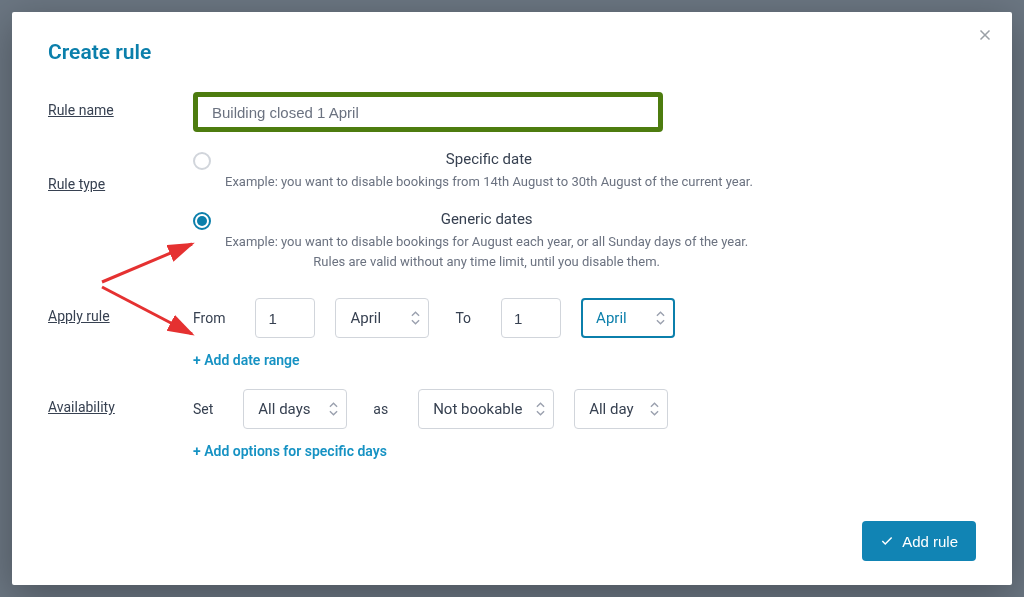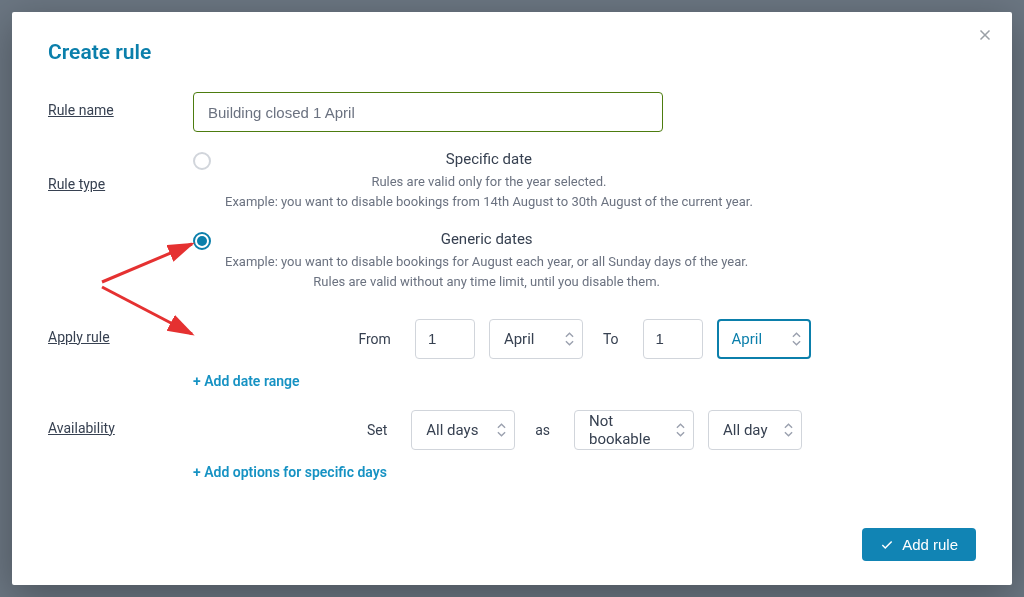--- a/index.html
+++ b/index.html
@@ -52,21 +52,21 @@
       color: #374151;
       padding-top: 10px;
       text-decoration: underline;
     }
     .row-body {
       flex: 1;
     }
     .text-input {
       width: 470px;
       height: 40px;
-      border: 1px solid #4d7c0f;
+      border: 5px solid #4d7c0f;
       border-radius: 4px;
       padding: 0 14px;
       font-size: 15px;
       color: #6b7280;
       outline: none;
     }
     .radio-group {
       display: flex;
       flex-direction: column;
       gap: 18px;
@@ -108,23 +108,22 @@
       line-height: 1.55;
     }
     .inline-label {
       font-size: 14px;
       color: #374151;
       margin-right: 10px;
     }
     .range-line {
       display: flex;
       align-items: center;
-      gap: 14px;
+      gap: 20px;
       flex-wrap: wrap;
-      justify-content: center;
     }
     .num-input {
       width: 60px;
       height: 40px;
       border: 1px solid #d1d5db;
       border-radius: 4px;
       text-align: left;
       padding: 0 12px;
       font-size: 15px;
       color: #374151;
@@ -143,21 +142,21 @@
       cursor: pointer;
       background: #fff;
     }
     .select.focused {
       border: 2px solid #0b7fab;
       padding: 0 29px 0 13px;
     }
     .select.focused .select-text { color: #0b7fab; }
     .select.w-month { width: 94px; }
     .select.w-days { width: 104px; }
-    .select.w-bookable { width: 120px; }
+    .select.w-bookable { width: 136px; }
     .select.w-time { width: 94px; }
     .stepper {
       position: absolute;
       right: 8px;
       top: 50%;
       transform: translateY(-50%);
       display: flex;
       flex-direction: column;
       gap: 2px;
       color: #9aa0ae;
@@ -174,21 +173,21 @@
     .footer {
       margin-top: auto;
       display: flex;
       justify-content: flex-end;
     }
     .primary-btn {
       background: #1184b4;
       color: #fff;
       border: none;
       border-radius: 4px;
-      height: 33px;
+      height: 40px;
       padding: 0 18px;
       font-size: 15px;
       font-weight: 500;
       display: inline-flex;
       align-items: center;
       gap: 8px;
       cursor: pointer;
     }
     .primary-btn svg { width: 14px; height: 14px; }
     .arrow-svg {
@@ -217,21 +216,20 @@
   </div>
 
   <div class="row" style="margin-bottom:26px;">
     <div class="row-label" style="padding-top:26px;">Rule type</div>
     <div class="row-body">
       <div class="radio-group">
         <div class="radio-option">
           <div class="radio"></div>
           <div>
             <div class="option-title">Specific date</div>
-            <div class="option-desc">Rules are valid only for the year selected.</div>
             <div class="option-desc">Example: you want to disable bookings from 14th August to 30th August of the current year.</div>
           </div>
         </div>
         <div class="radio-option">
           <div class="radio checked"></div>
           <div>
             <div class="option-title">Generic dates</div>
             <div class="option-desc">Example: you want to disable bookings for August each year, or all Sunday days of the year.</div>
             <div class="option-desc">Rules are valid without any time limit, until you disable them.</div>
           </div>

